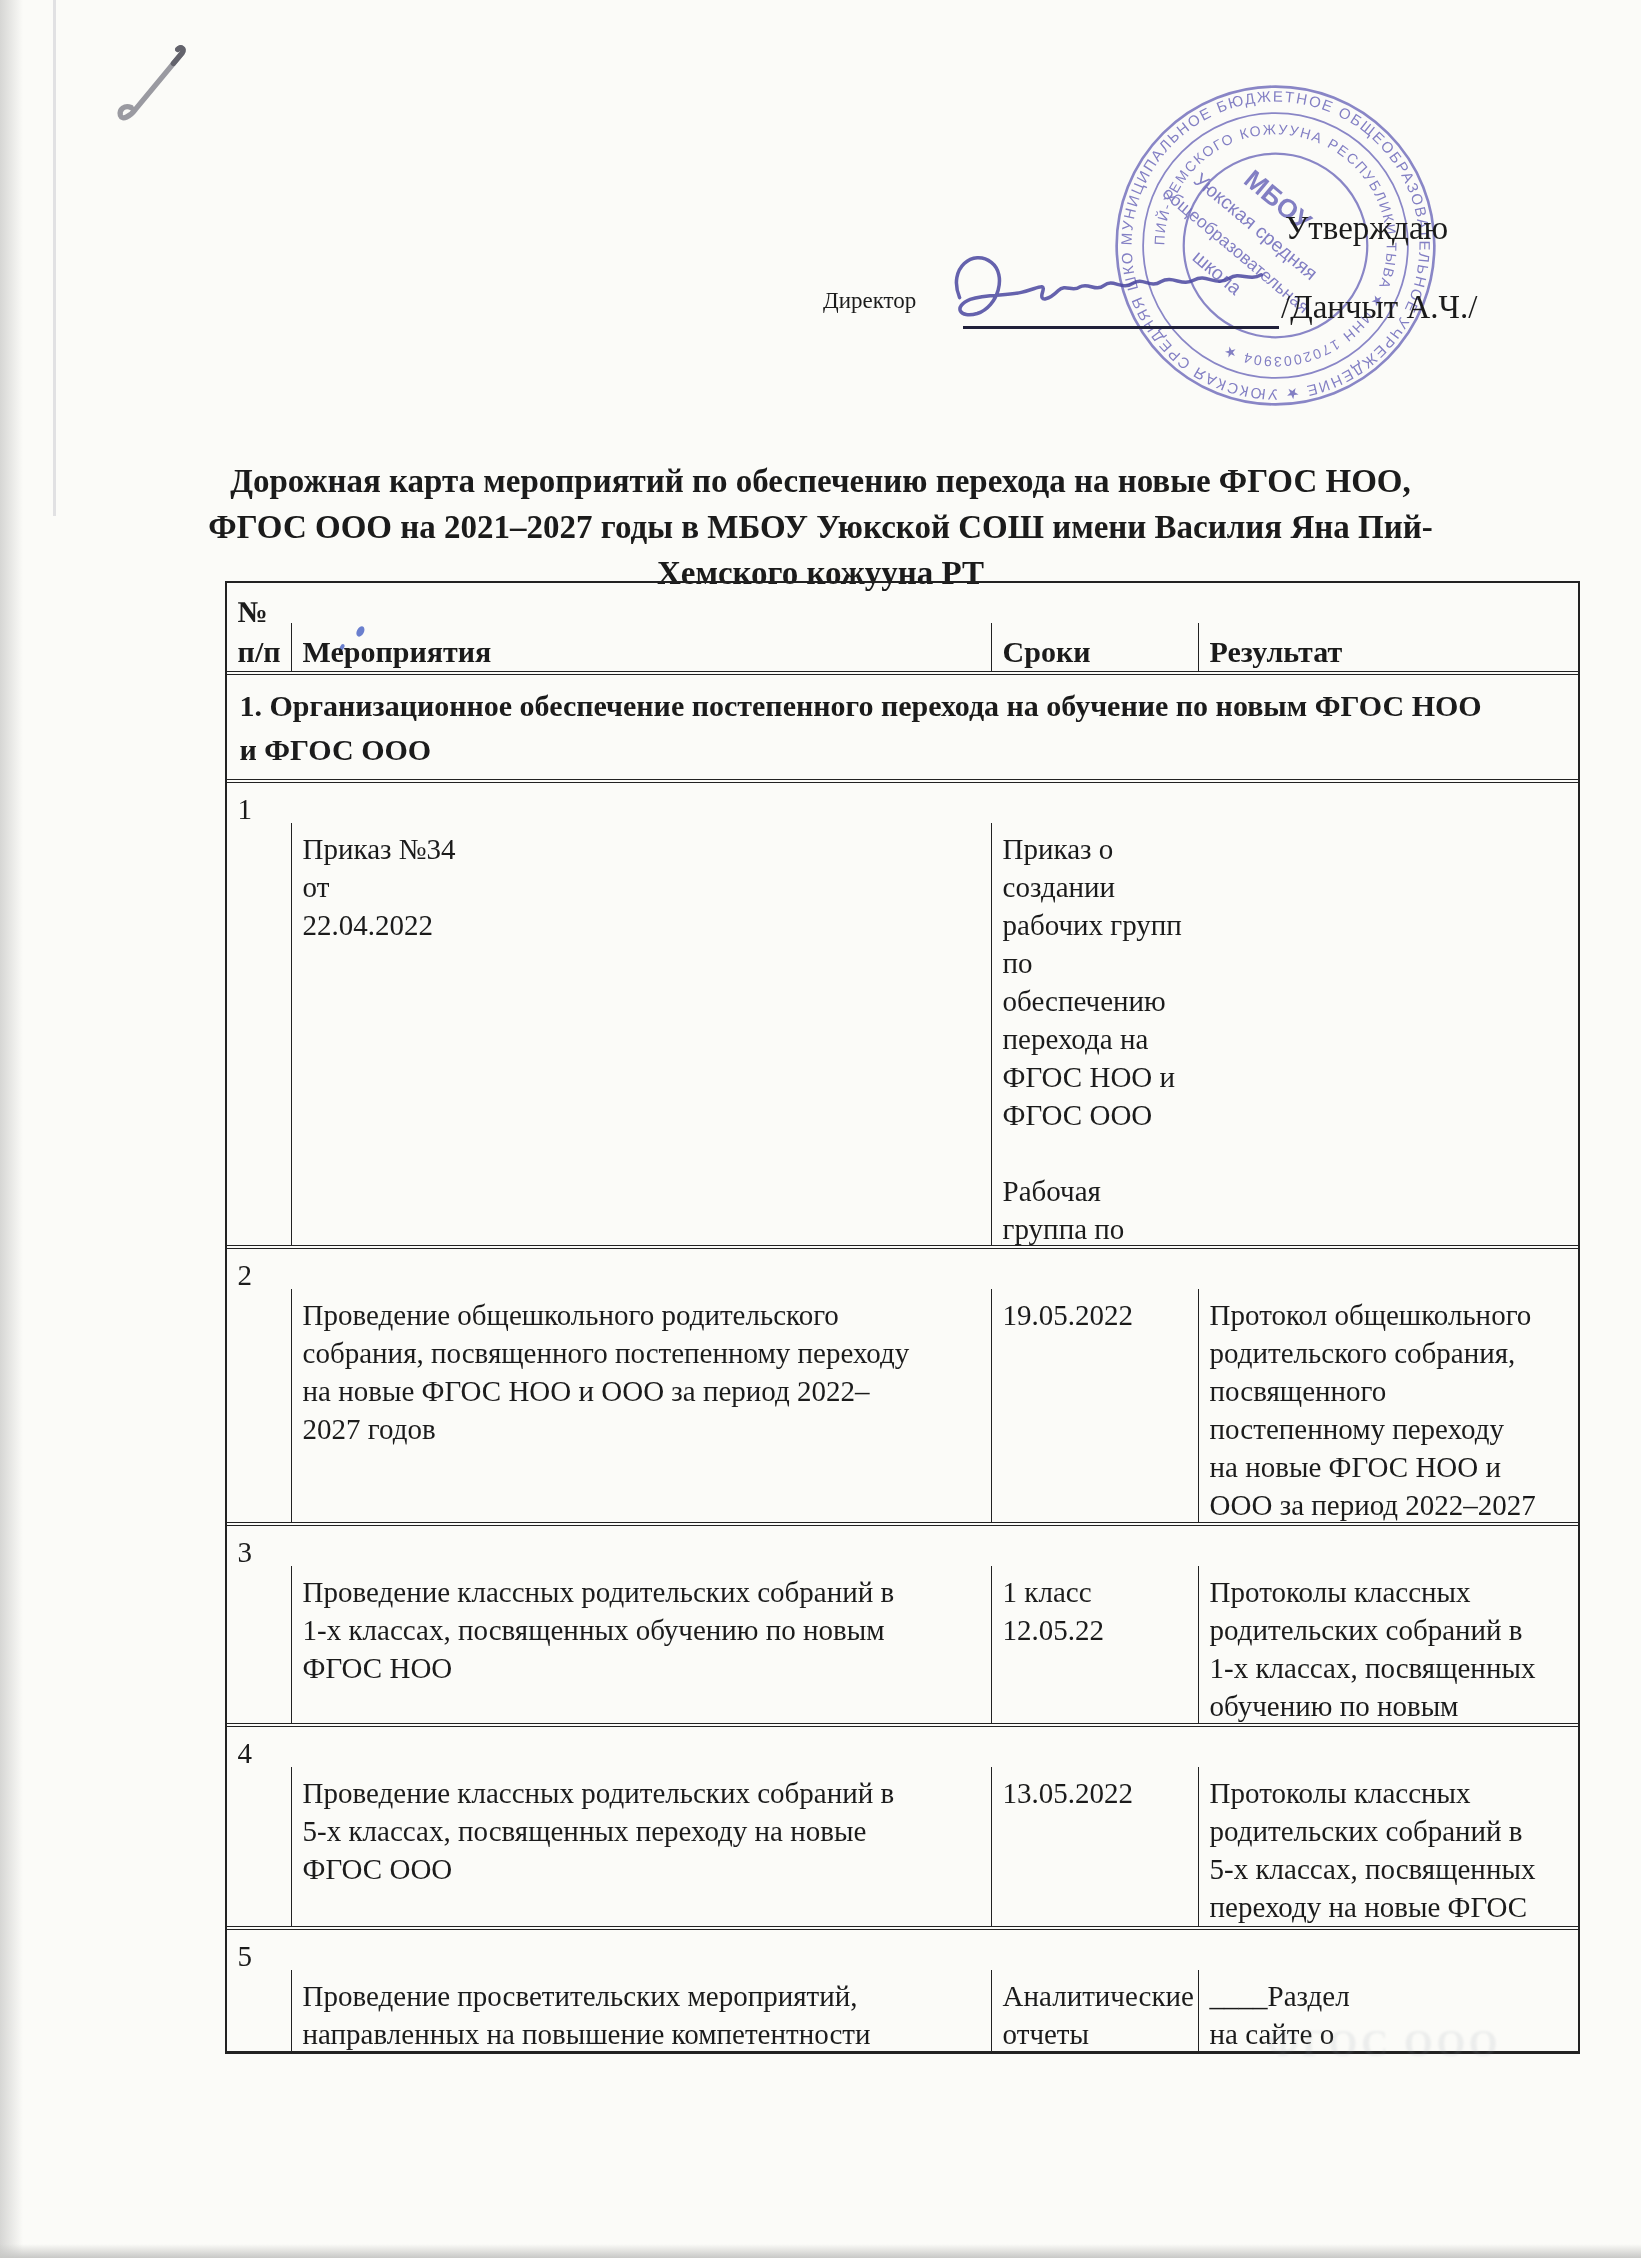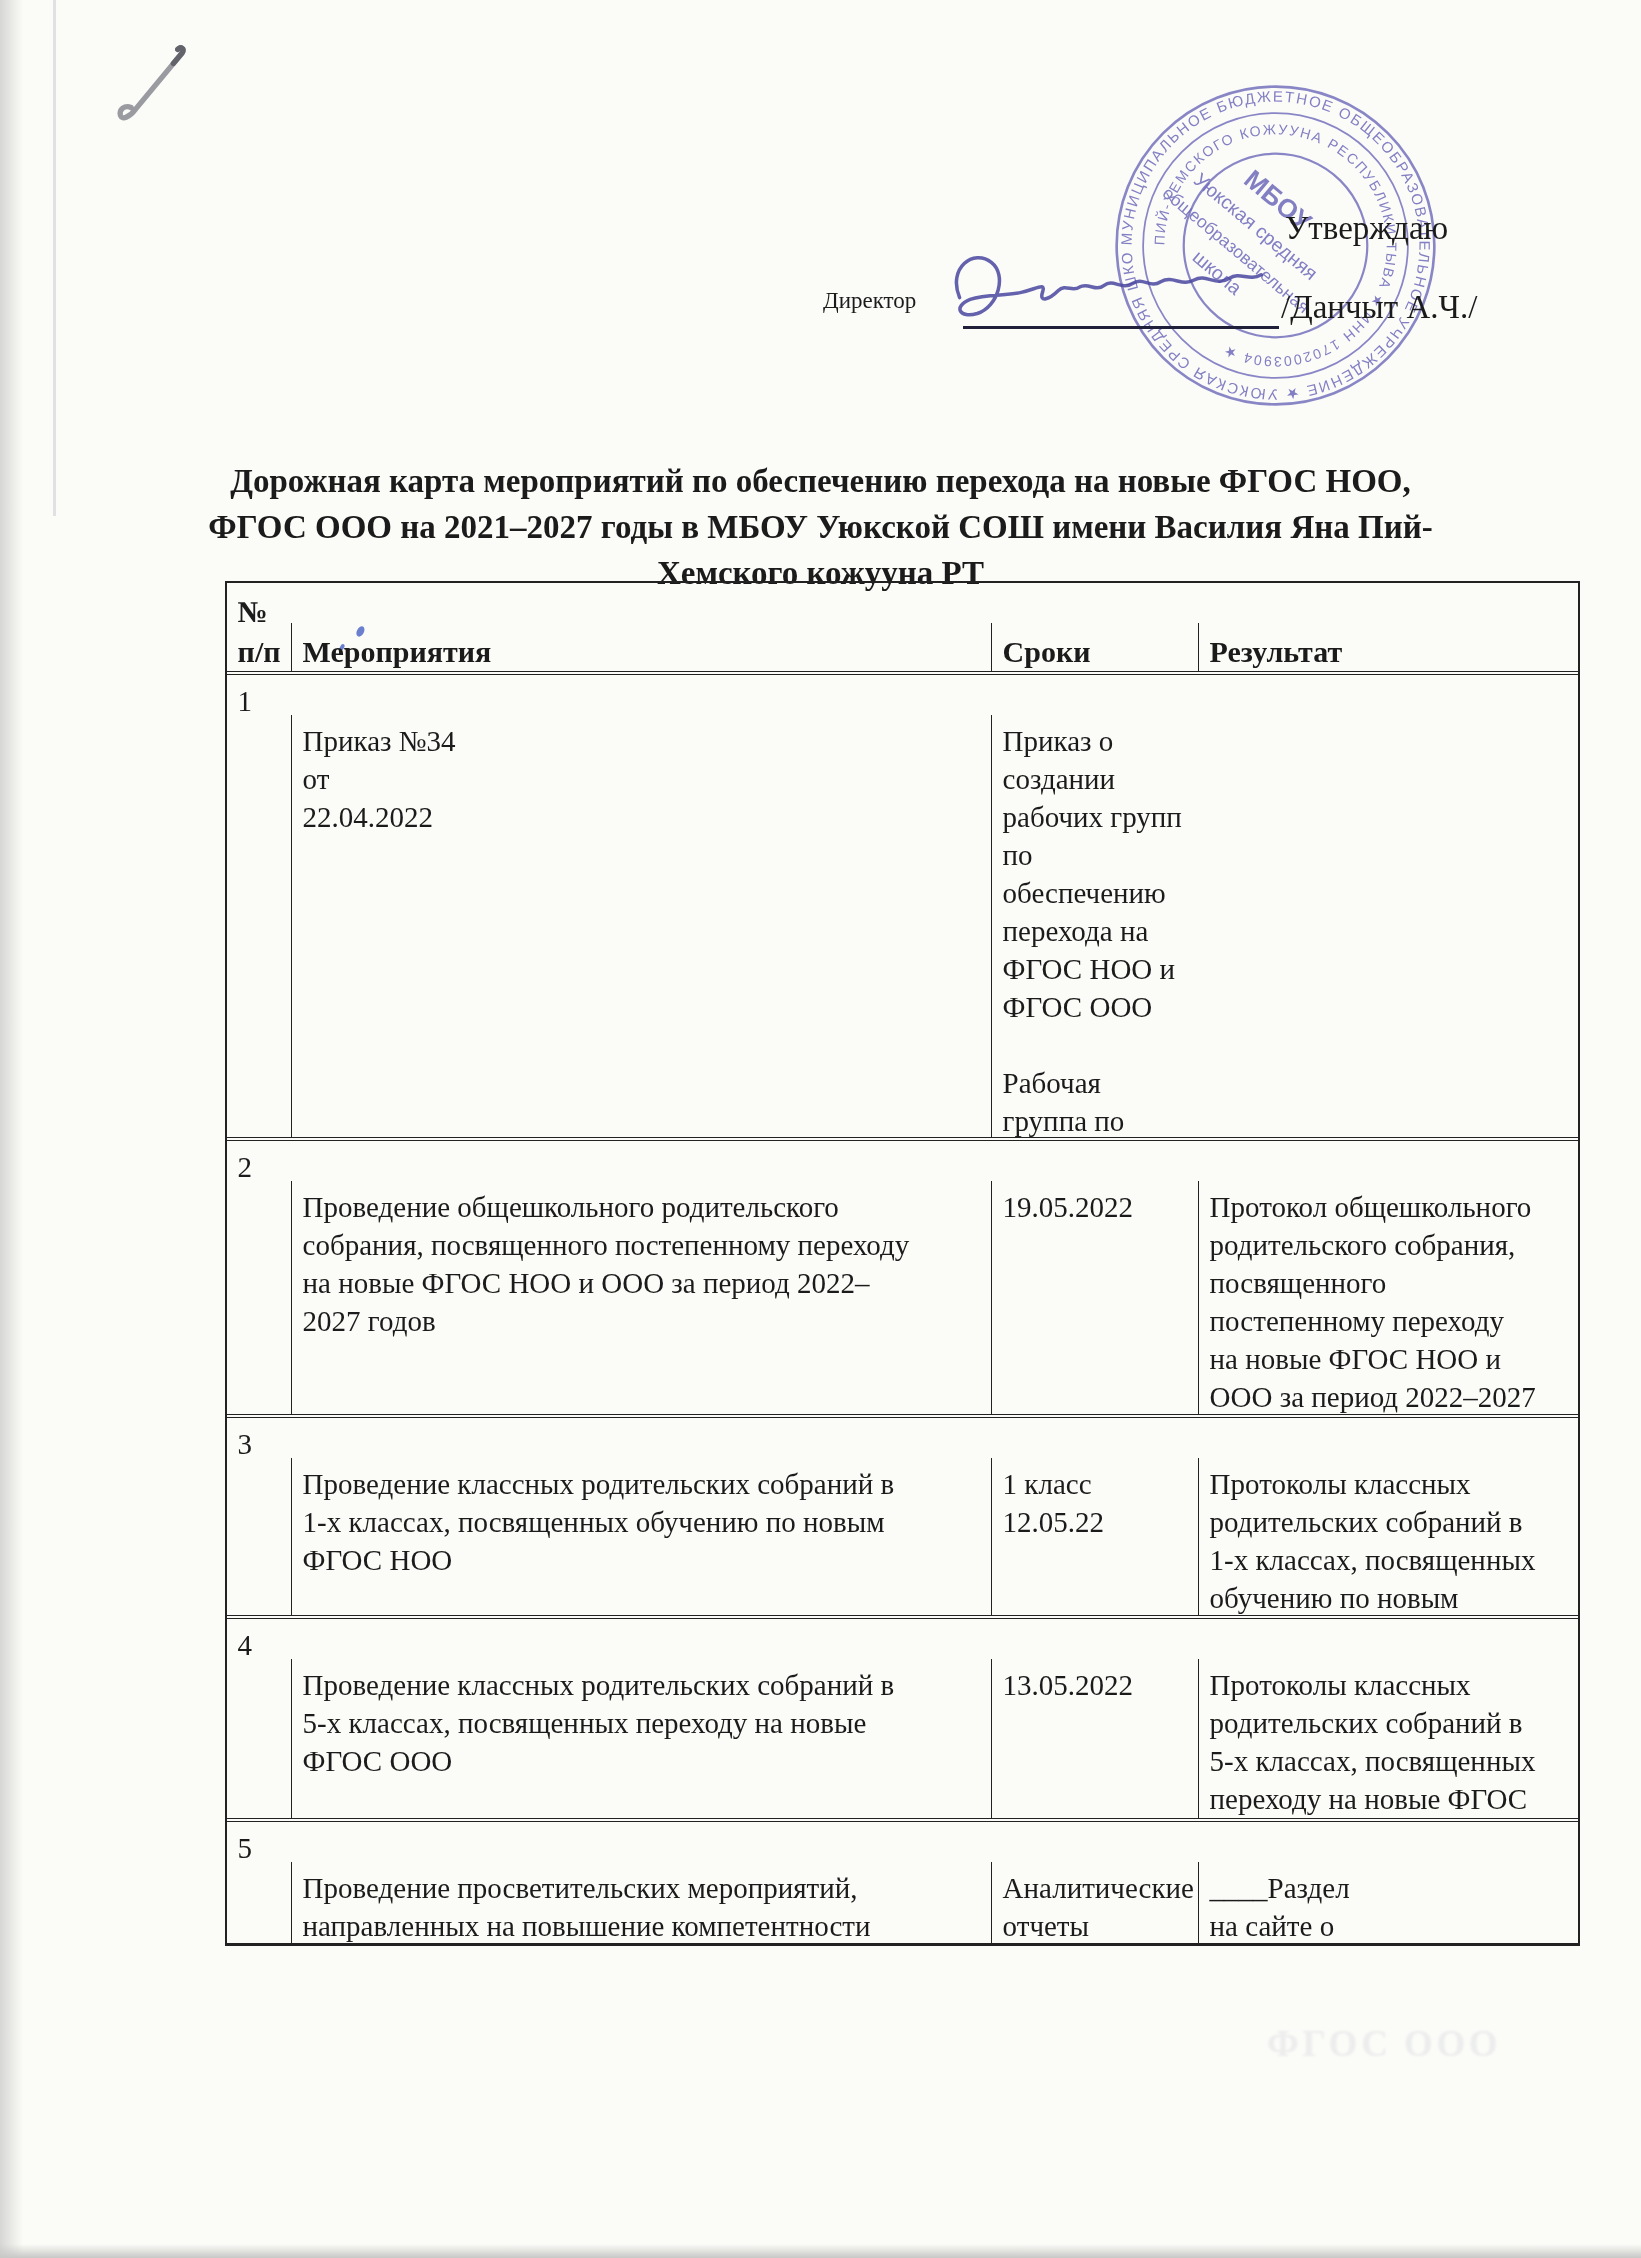--- a/index.html
+++ b/index.html
@@ -116,20 +116,24 @@
 
   <div class="rtable">
     <div class="trow head">
       <div class="cell num pre">№
 п/п</div>
       <div class="cell pre">Мероприятия</div>
       <div class="cell pre">Сроки
 исполнения</div>
       <div class="cell pre">Результат</div>
     </div>
+    <div class="trow section">
+      <div class="cell pre">1. Организационное обеспечение постепенного перехода на обучение по новым ФГОС НОО
+и ФГОС ООО</div>
+    </div>
     <div class="trow r1">
       <div class="cell num pre">1</div>
       <div class="cell pre">Приказ №34
 от
 22.04.2022</div>
       <div class="cell pre">Приказ о создании
 рабочих групп по
 обеспечению перехода на
 ФГОС НОО и ФГОС ООО
 

